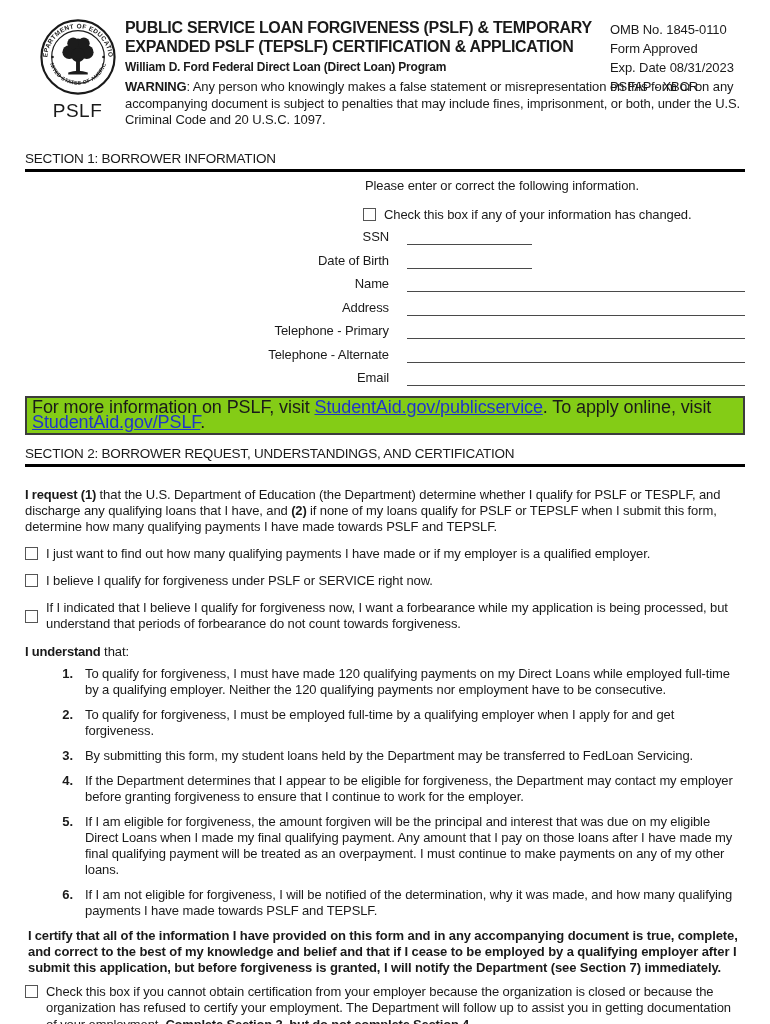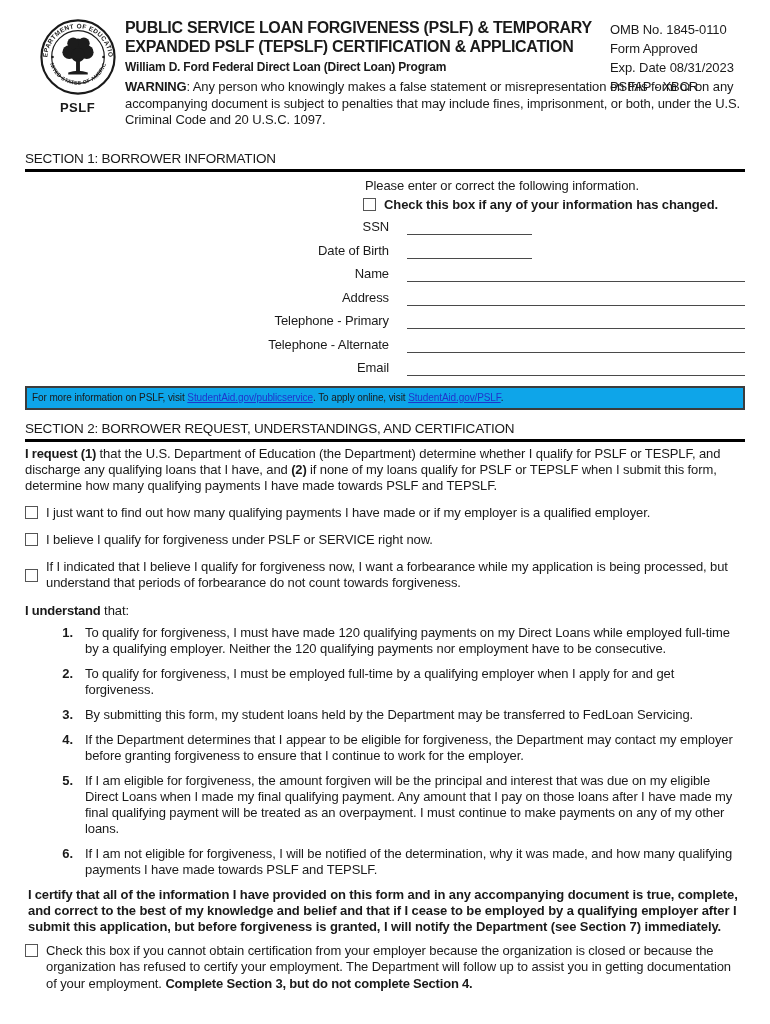--- a/index.html
+++ b/index.html
@@ -10,21 +10,21 @@
     font-size:13px;
     letter-spacing:-0.1px;
     -webkit-font-smoothing:antialiased;
   }
   .page { width:770px; height:1024px; padding:12px 25px 0 25px; position:relative; overflow:hidden; }
 
   
   .header { position:relative; min-height:128px; }
   .seal-col { position:absolute; left:5px; top:6px; width:95px; text-align:center; }
   .seal-col svg { display:block; margin:0 auto; }
-  .pslf-label { font-weight:bold; font-size:13px; margin-top:4px; letter-spacing:0.5px; }
+  .pslf-label { font-weight:normal; font-size:19px; margin-top:4px; letter-spacing:0.5px; }
   .title-block { margin-left:100px; padding-right:150px; padding-top:6px; }
   .title-line { font-weight:bold; font-size:16px; line-height:19px; letter-spacing:-0.3px; }
   .subtitle { font-weight:bold; font-size:12px; margin-top:4px; letter-spacing:-0.2px; }
   .omb-block { position:absolute; top:8px; left:585px; width:160px; font-size:13px; line-height:19px; }
   .warning { margin-left:100px; margin-top:5px; line-height:16.5px; }
 
   
   .section-bar {
     font-weight:normal; font-size:13.5px;
     border-bottom:3px solid #000;
@@ -32,40 +32,40 @@
     letter-spacing:-0.2px;
   }
 
   
   .s1-intro { margin-left:340px; margin-top:6px; line-height:16px; }
   .cb-row { display:flex; align-items:flex-start; }
   .checkbox {
     width:13px; height:13px; border:1.5px solid #555; background:#fff;
     flex:0 0 13px; margin-right:8px; margin-top:1px;
   }
-  .s1-check { margin-left:338px; margin-top:3px; font-weight:bold; }
+  .s1-check { margin-left:338px; margin-top:13px; font-weight:normal; }
   .fields { margin-top:4px; }
   .field-row { display:flex; align-items:flex-start; height:23.5px; margin-bottom:0; }
   .field-label { width:382px; text-align:right; padding-right:18px; padding-top:3px; white-space:nowrap; }
   .field-line { border-bottom:1.5px solid #4a4a4a; height:19px; }
   .w-short { width:125px; }
   .w-full  { flex:1 1 auto; }
   .inline-label { padding:3px 10px 0 10px; white-space:nowrap; }
   .w-city { width:103px; } .w-state { width:34px; } .w-zip { flex:1 1 auto; }
 
   
   .info-bar {
     margin-top:5px;
-    border:2px solid #3c3c3c; background:#0ea5e9;
-    padding:2px 5px 3px 5px; font-size:10px; line-height:15px;
+    border:2px solid #3c3c3c; background:#84cc16;
+    padding:2px 5px 3px 5px; font-size:18px; line-height:15px;
   }
   .info-bar a { color:#1f35cc; }
 
   
-  .para { margin-top:4px; line-height:16px; }
+  .para { margin-top:20px; line-height:16px; }
   .s2-cb { margin-top:11px; margin-left:0; }
   .s2-cb .cb-text { line-height:16px; flex:1; }
   .s2-cb-multi { align-items:center; }
   .understand { margin-top:12px; }
   .num-list { margin-top:7px; }
   .num-item { display:flex; margin-bottom:9px; }
   .num-marker { width:60px; flex:0 0 60px; text-align:right; font-weight:bold; padding-right:12px; }
   .num-text { flex:1; line-height:16px; }
   .certify { margin-top:0; padding-left:3px; line-height:16px;font-weight:bold; }
   .closed-cb { margin-top:8px; }

